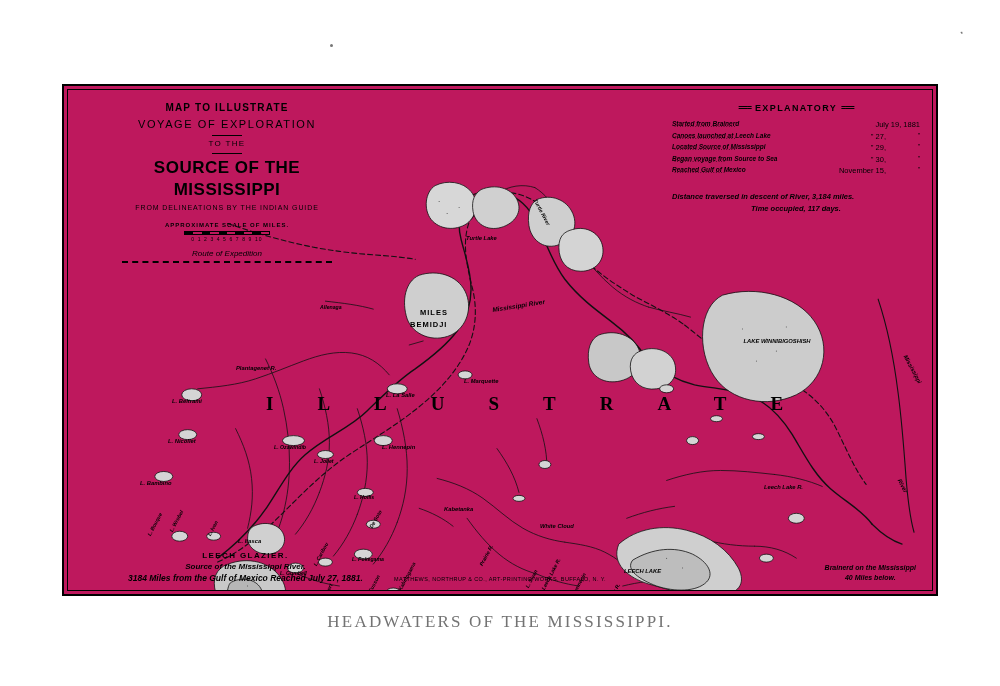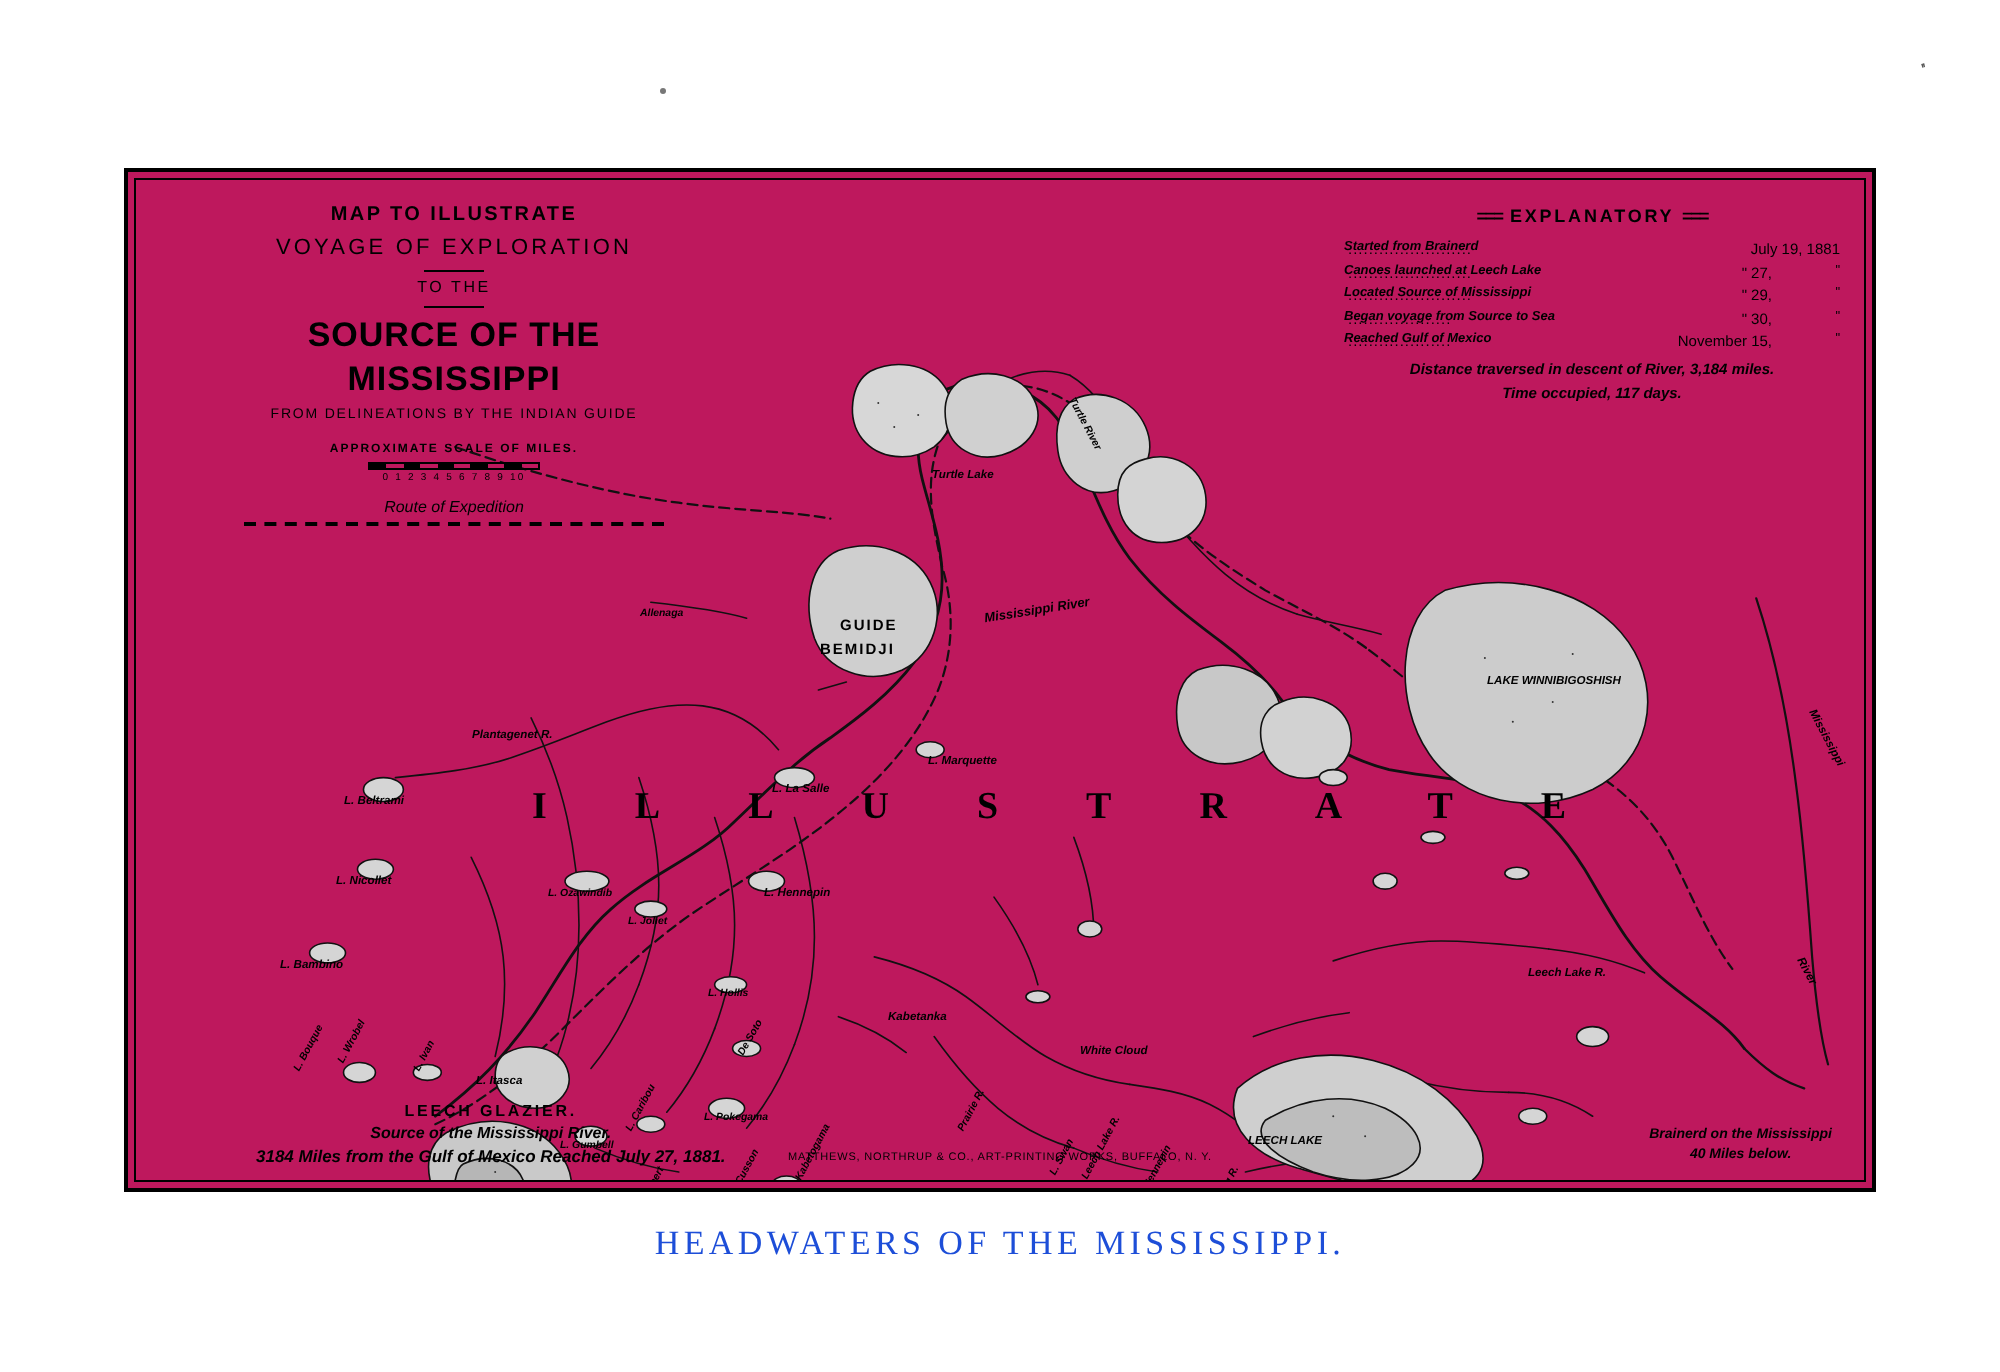--- a/index.html
+++ b/index.html
@@ -182,25 +182,25 @@
     letter-spacing: 0.5px;
     margin: 0 2px;
   }
   #explanatory .row .val { }
   #explanatory .row .q {
     width: 34px;
     text-align: right;
     font-size: 6.5px;
   }
   #explanatory .foot1 {
-    text-align: center;
+    text-align: left;
     font-style: italic;
     font-weight: bold;
     font-size: 7.5px;
-    margin-top: 2px;
+    margin-top: 14px;
   }
   #explanatory .foot2 {
     text-align: center;
     font-style: italic;
     font-weight: bold;
     font-size: 7.5px;
   }
 
   
   .lbl {
@@ -282,21 +282,21 @@
   
   #caption {
     position: absolute;
     left: 0;
     top: 612px;
     width: 1000px;
     text-align: center;
     font-family: "Liberation Serif", serif;
     font-size: 17px;
     letter-spacing: 2.2px;
-    color: #1d4ed8;
+    color: #737373;
   }
 </style>
 </head>
 <body>
 
 <div id="page">
 
   <div class="speck">''</div>
   <div class="speck2"></div>
 
@@ -523,21 +523,21 @@
 
         <div class="foot1">Distance traversed in descent of River, 3,184 miles.</div>
         <div class="foot2">Time occupied, 117 days.</div>
       </div>
 
       <div class="statename" style="left:198px; top:303px; letter-spacing:44px;">ILLUSTRATE</div>
 
       <div class="lbl sm" style="left:398px; top:145px;">Turtle Lake</div>
       <div class="lbl xs" style="left:470px; top:108px; transform:rotate(62deg); transform-origin:left top;">Turtle River</div>
       <div class="lbl" style="left:424px; top:212px; transform:rotate(-9deg);">Mississippi River</div>
-      <div class="lbl lake" style="left:352px; top:218px;">GUIDE</div>
+      <div class="lbl lake" style="left:352px; top:218px;">MILES</div>
       <div class="lbl lake" style="left:342px; top:230px;">BEMIDJI</div>
       <div class="lbl xs" style="left:252px; top:214px;">Allenaga</div>
       <div class="lbl sm" style="left:396px; top:288px;">L. Marquette</div>
       <div class="lbl sm" style="left:318px; top:302px;">L. La Salle</div>
       <div class="lbl sm" style="left:168px; top:275px;">Plantagenet R.</div>
       <div class="lbl sm" style="left:104px; top:308px;">L. Beltrami</div>
       <div class="lbl sm" style="left:100px; top:348px;">L. Nicollet</div>
       <div class="lbl sm" style="left:72px;  top:390px;">L. Bambino</div>
       <div class="lbl xs" style="left:206px; top:354px;">L. Ozawindib</div>
       <div class="lbl xs" style="left:246px; top:368px;">L. Joliet</div>

